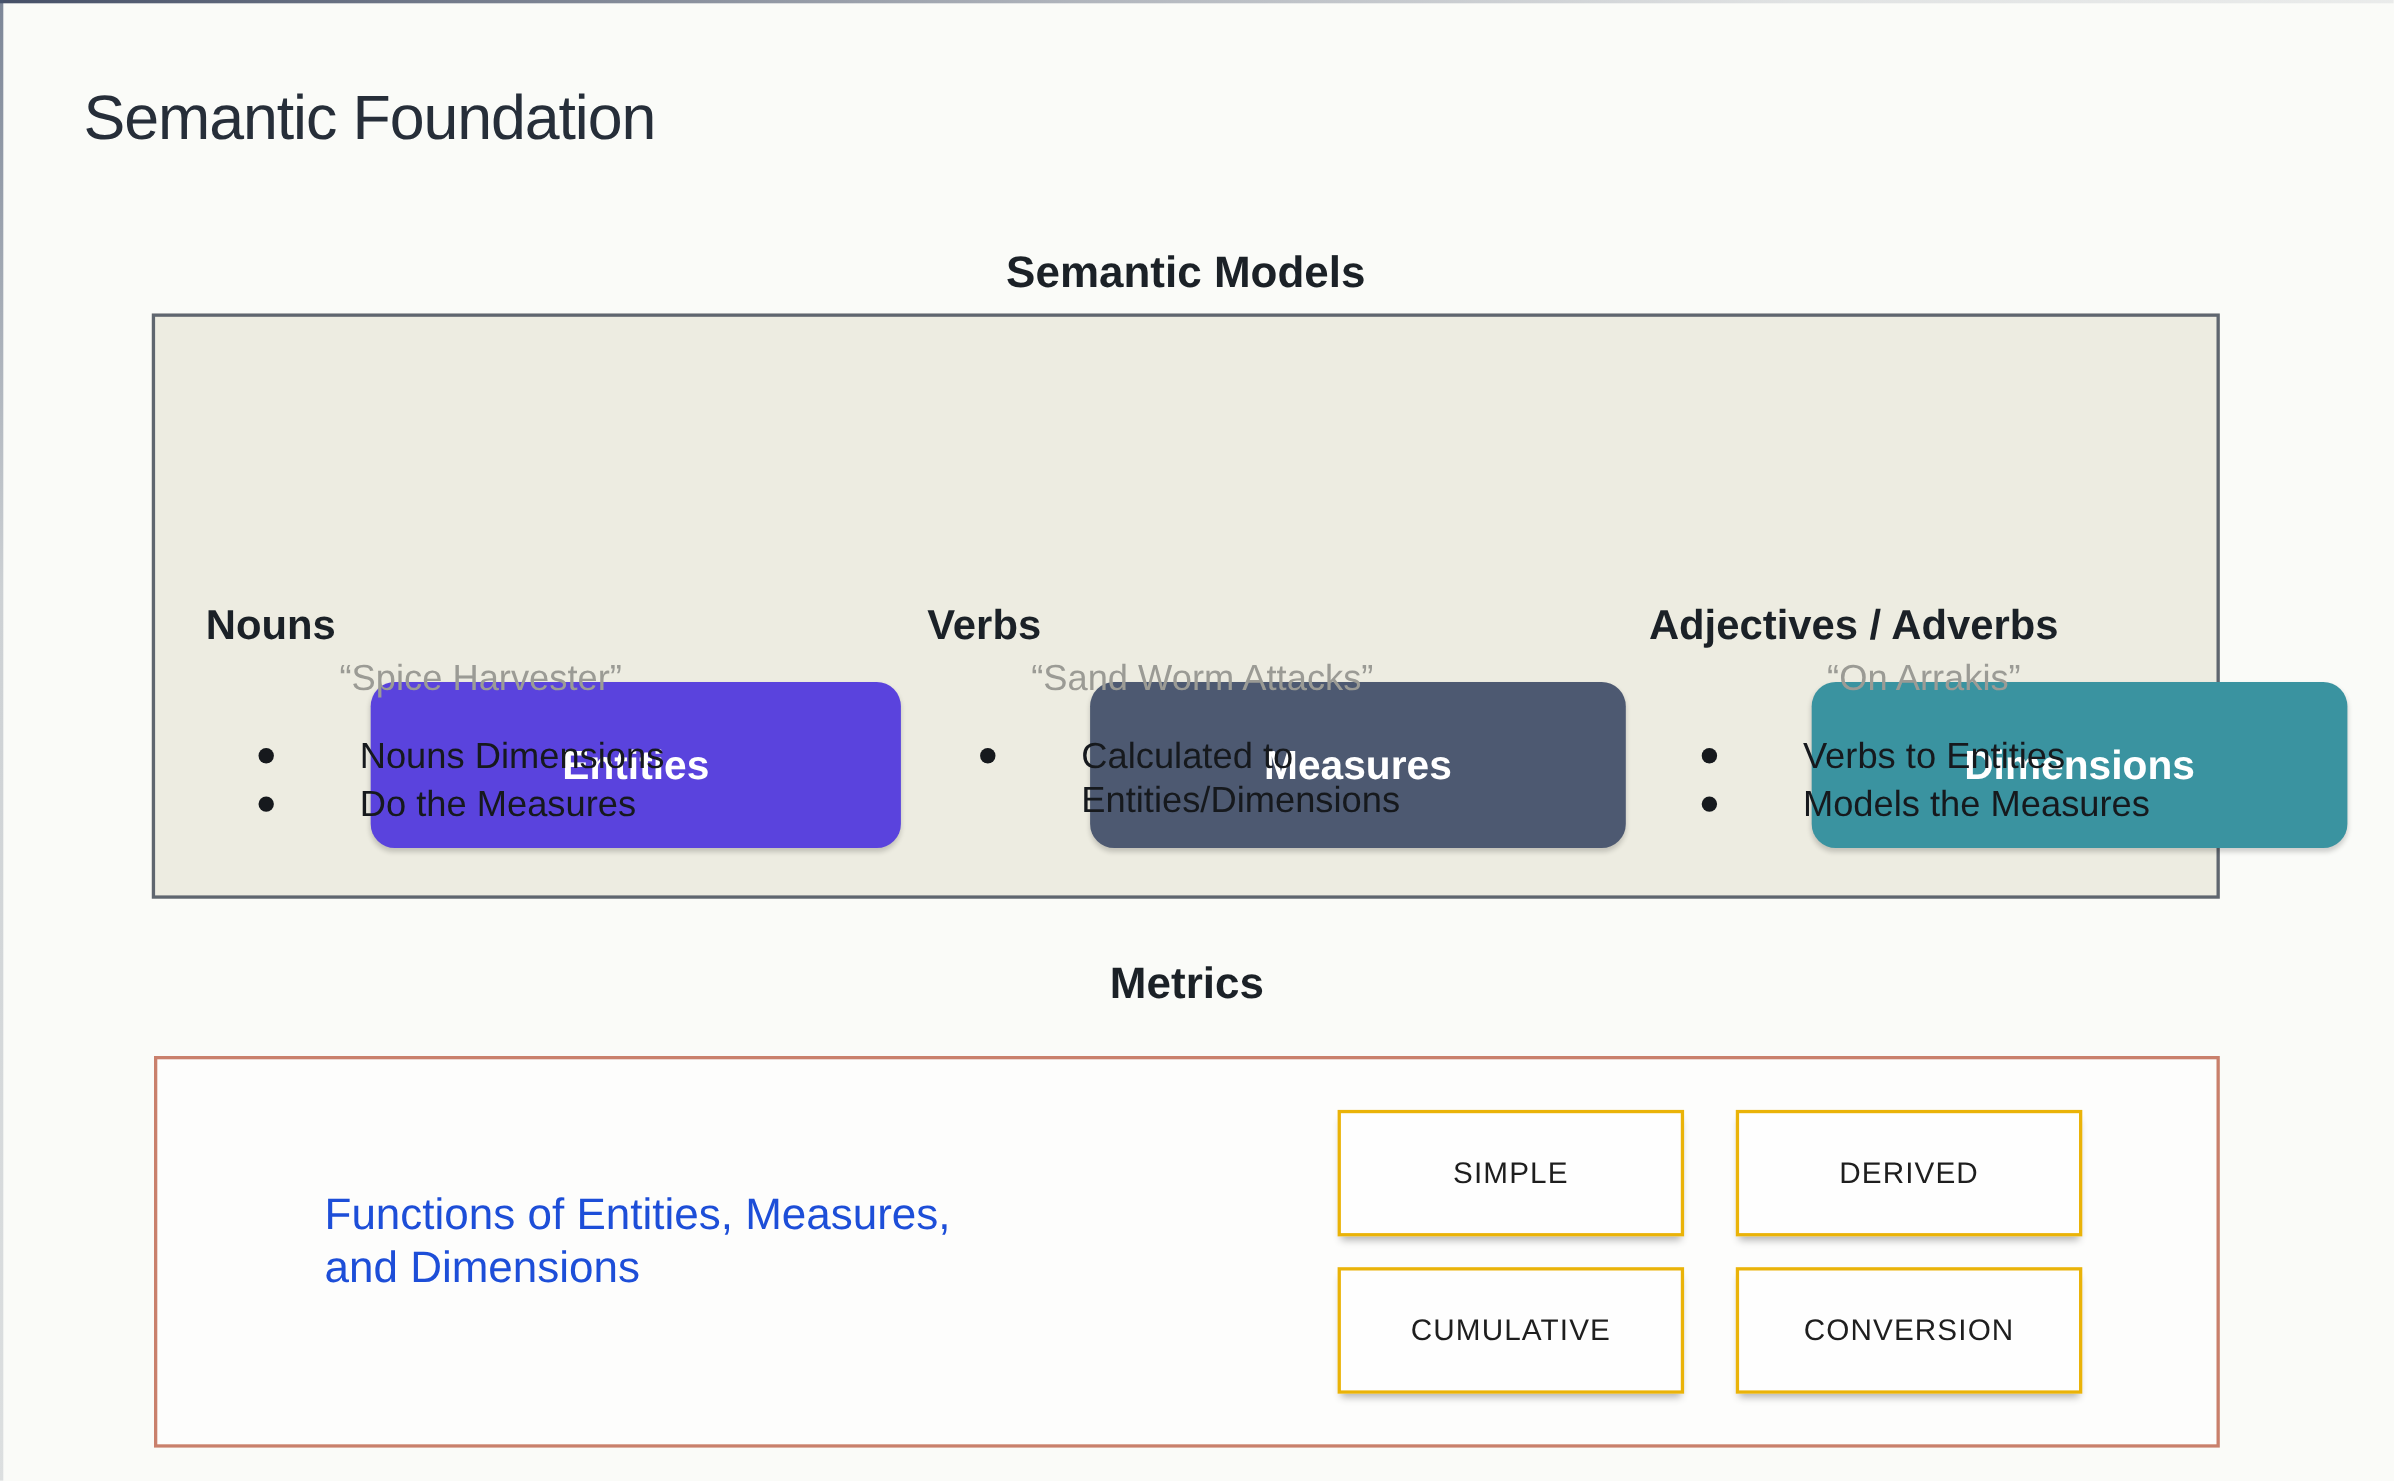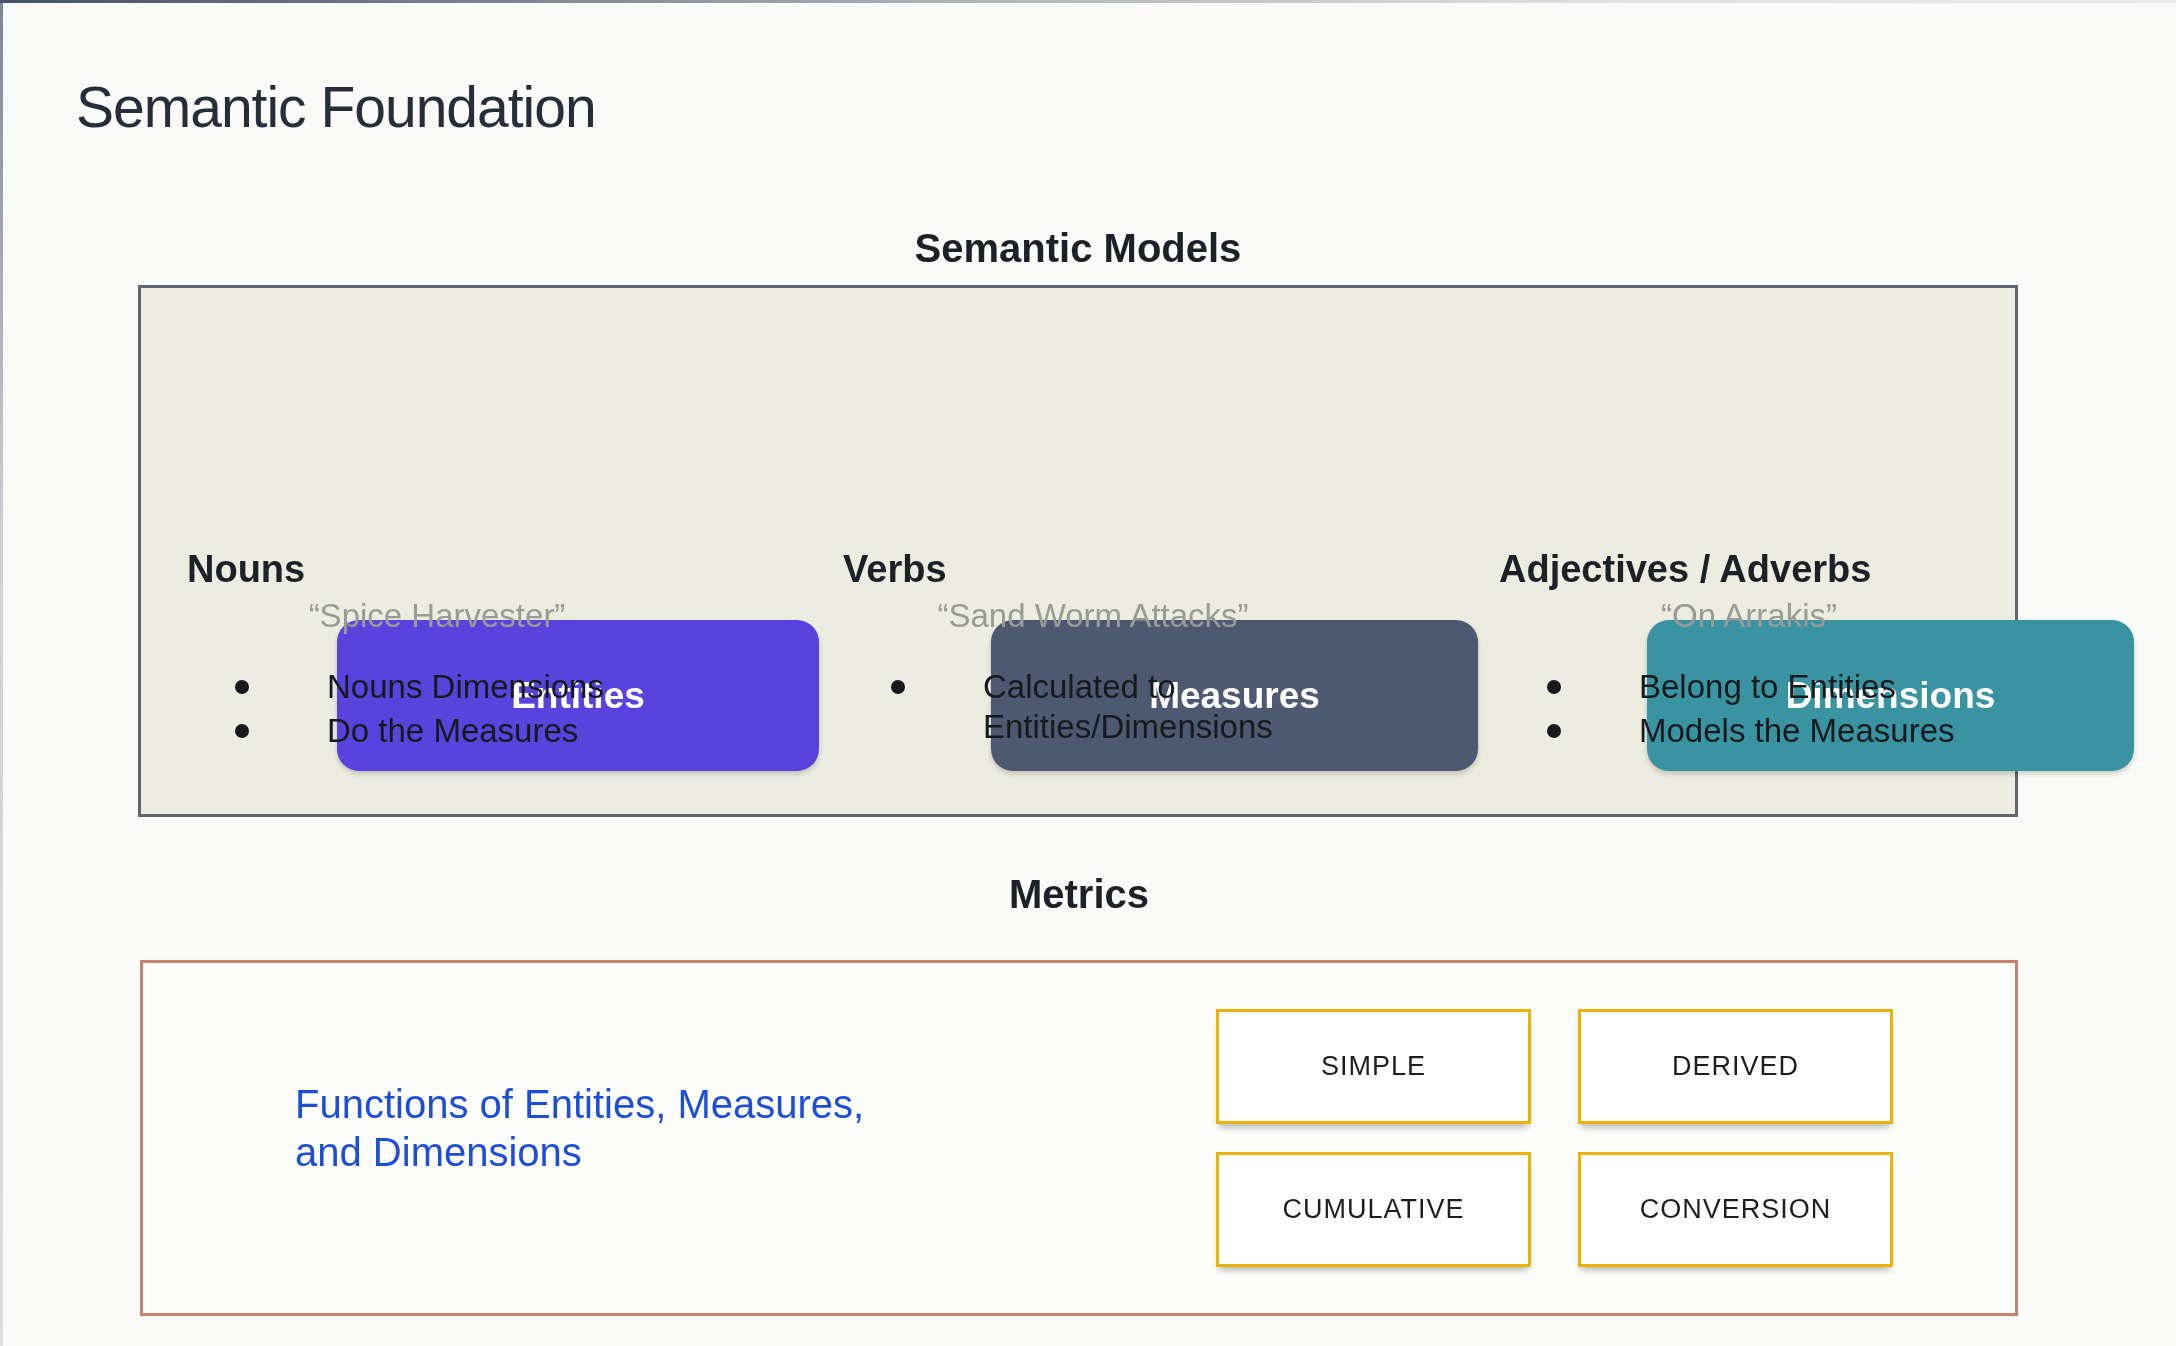--- a/index.html
+++ b/index.html
@@ -134,21 +134,21 @@
     <ul class="col-bullets">
       <li>Calculated to
 Entities/Dimensions</li>
     </ul>
   </div>
 
   <div class="col col-2">
     <div class="col-heading">Adjectives / Adverbs</div>
     <div class="col-quote">“On Arrakis”</div>
     <ul class="col-bullets">
-      <li>Belong to Entities</li>
+      <li>Verbs to Entities</li>
       <li>Models the Measures</li>
     </ul>
   </div>
 
   <div class="group-label metrics-label">Metrics</div>
 
   <div class="metrics-panel"></div>
   <div class="metrics-desc">Functions of Entities, Measures,
 and Dimensions</div>
 

